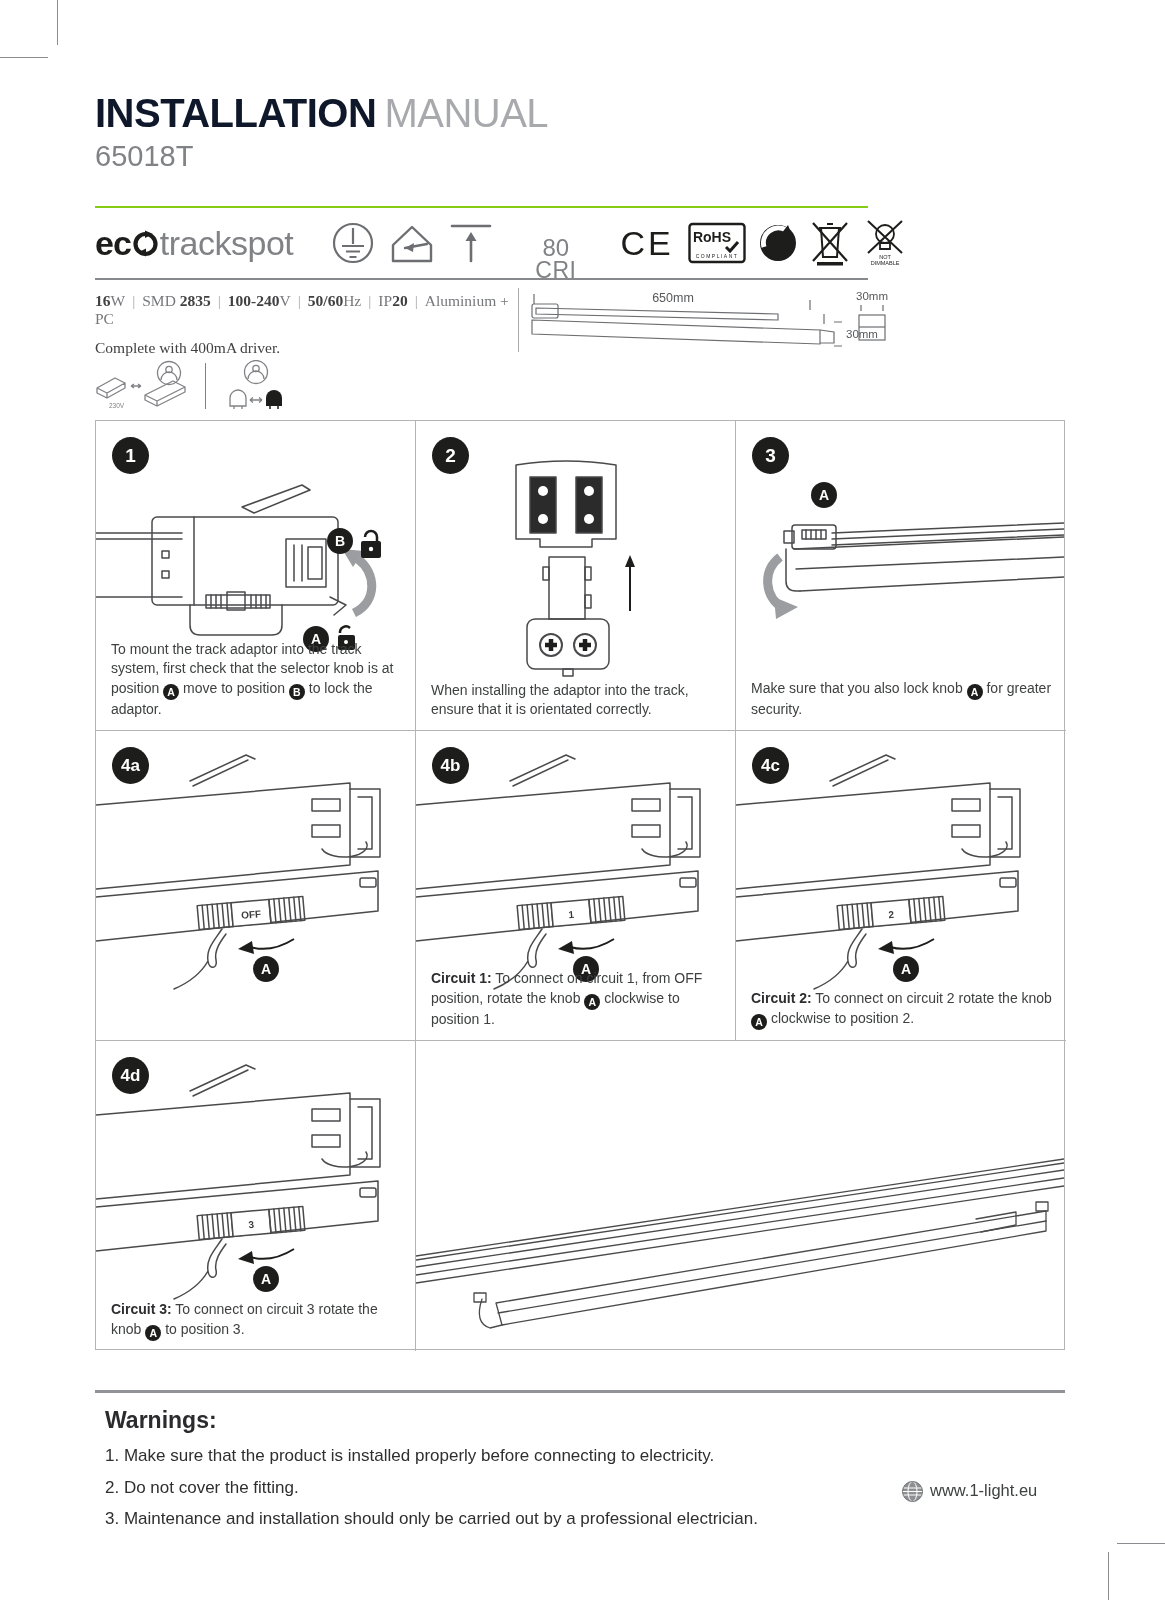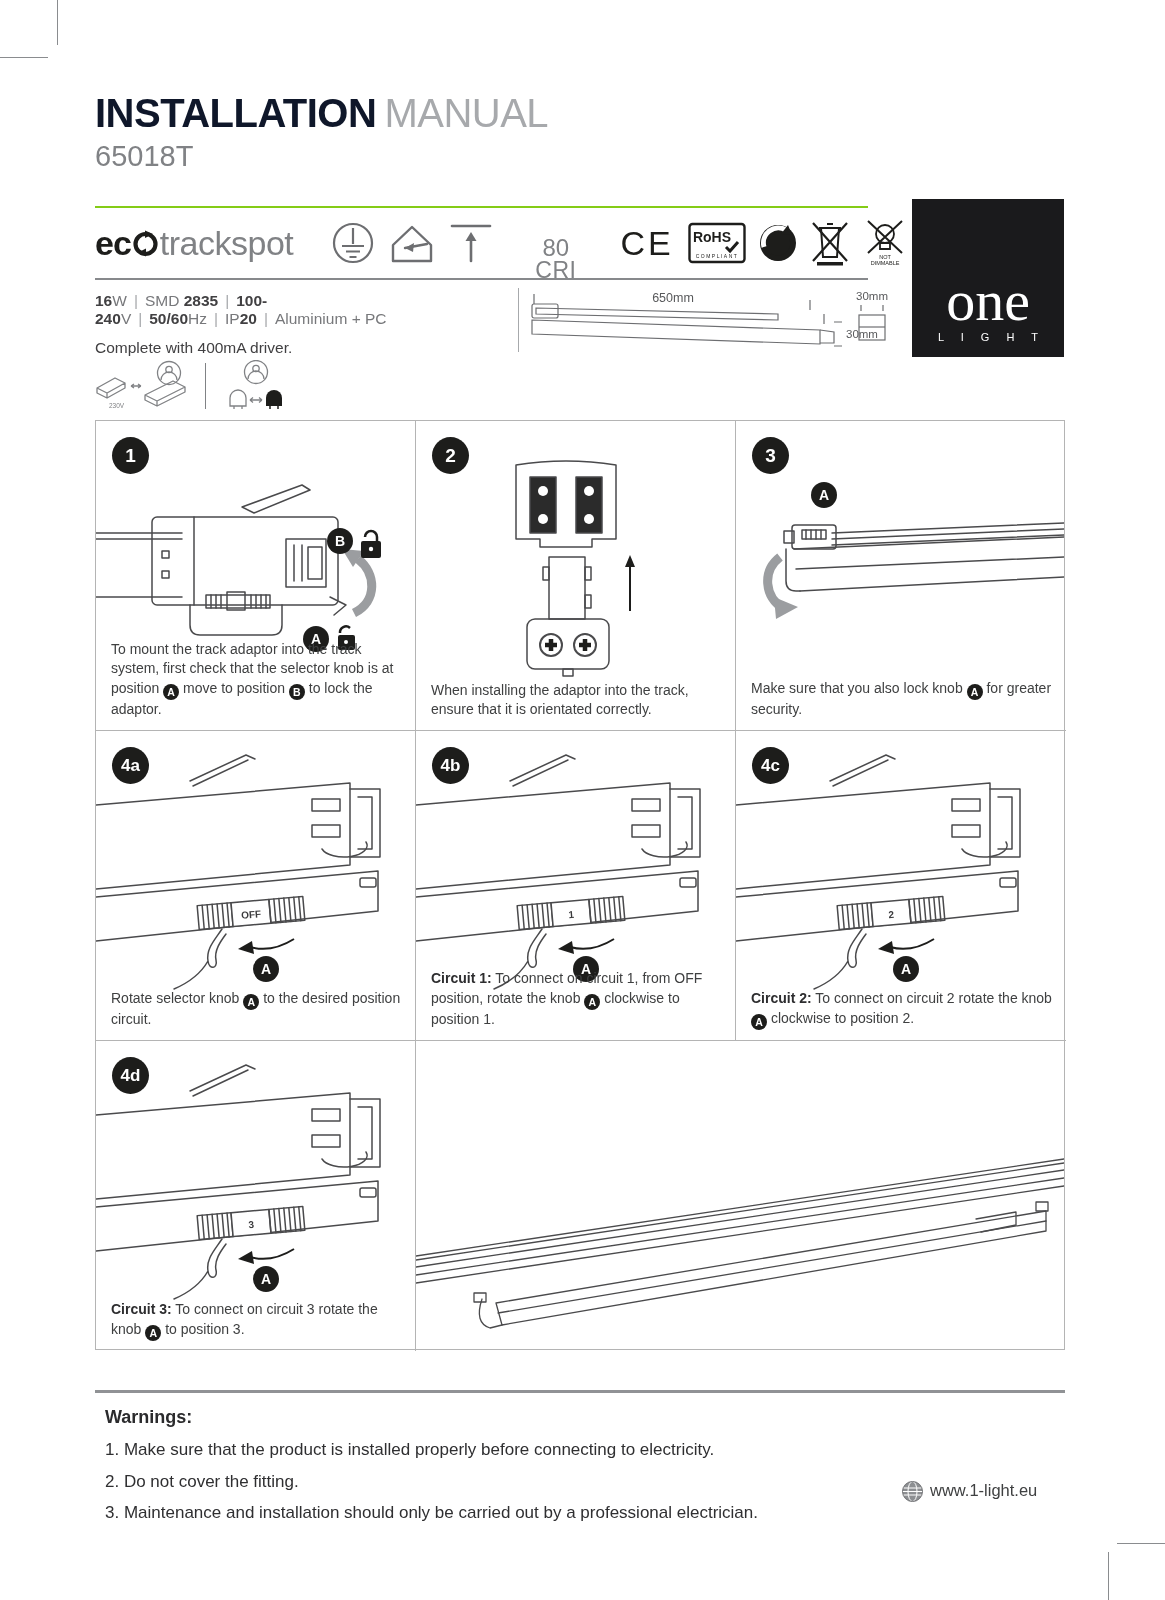--- a/index.html
+++ b/index.html
@@ -19,21 +19,21 @@
   .wordmark{font-size:34px;display:flex;align-items:center;white-space:nowrap;}
   .wordmark .eco{font-weight:bold;color:#1d1d1b;letter-spacing:-1px;}
   .wordmark .rest{font-weight:normal;color:#808285;letter-spacing:-0.5px;}
   .vdiv{width:1px;height:48px;background:#a7a9ac;margin:0 16px;}
   .bicon{display:flex;align-items:center;justify-content:center;margin:0 6px;}
   .cri{color:#808285;text-align:center;line-height:0.95;margin:0 4px;}
   .cri .v{font-size:24px;margin-top:33px;} .cri .l{font-size:23px;letter-spacing:0.5px;}
   .cemark{font-size:34px;color:#1d1d1b;letter-spacing:3px;margin:0 8px;font-weight:normal;}
   
   .specrow{position:absolute;left:95px;top:288px;width:980px;height:70px;}
-  .specs{position:absolute;left:0;top:4px;width:415px;}
+  .specs{position:absolute;left:0;top:4px;width:415px;font-family:Liberation Serif, serif;}
   .specline{font-size:15.5px;color:#77787b;}
   .specline .b{font-weight:bold;color:#414042;}
   .specline .sep{color:#a7a9ac;padding:0 7px;}
   .driver{font-size:15.5px;color:#414042;margin-top:11px;}
   .specdiv{position:absolute;left:423px;top:0;width:1px;height:64px;background:#a7a9ac;}
   .dimfig{position:absolute;left:433px;top:0;}
   
   .onelogo{position:absolute;left:912px;top:199px;width:152px;height:158px;background:#1a1a1c;
            display:flex;flex-direction:column;align-items:center;justify-content:flex-end;padding-bottom:14px;box-sizing:border-box;}
   .onelogo .one{font-family:"Liberation Serif",serif;font-size:58px;color:#ffffff;line-height:0.9;}
@@ -52,21 +52,21 @@
          background:#1d1d1b;color:#fff;display:flex;align-items:center;justify-content:center;
          font-weight:bold;font-size:19px;z-index:2;}
   .badge.small{font-size:17px;}
   .caption{position:absolute;left:15px;right:12px;bottom:10px;font-size:14px;line-height:1.4;color:#3f4041;}
   .caption strong{color:#2d2d2f;}
   .cbadge{display:inline-flex;width:16px;height:16px;border-radius:50%;background:#1d1d1b;color:#fff;
           font-size:10.5px;font-weight:bold;align-items:center;justify-content:center;vertical-align:-3px;}
   .fig{position:absolute;left:0;}
   
   .warnings{position:absolute;left:95px;top:1390px;width:970px;border-top:3px solid #909295;padding-top:14px;}
-  .warntitle{font-size:18px;font-weight:bold;color:#2b2b2d;margin:0 0 10px 10px;}
+  .warntitle{font-size:23px;font-weight:bold;color:#2b2b2d;margin:0 0 10px 10px;}
   .warn-item{font-size:17px;color:#2f2f31;margin:0 0 7px 10px;line-height:1.45;}
   .site{position:absolute;left:902px;top:1481px;display:flex;gap:7px;}
   .site .url{font-size:16.5px;color:#3f4041;}
   svg text{font-family:"Liberation Sans",sans-serif;}
 </style>
 </head>
 <body>
 
 <div class="page">
 
@@ -151,24 +151,20 @@
           <circle cx="23" cy="15" r="9"></circle>
           <path d="M18,24 h10 v6 h-10 z"></path>
           <path d="M6,2 L40,34 M40,2 L6,34" stroke-width="2"></path>
         </g>
         <text x="23" y="40" text-anchor="middle" font-size="5.5" fill="#1d1d1b">NOT</text>
         <text x="23" y="46" text-anchor="middle" font-size="5.5" fill="#1d1d1b">DIMMABLE</text>
       </svg>
     </span>
   </div>
 
-  <div class="onelogo">
-    <div class="one">one</div>
-    <div class="light">L I G H T</div>
-  </div>
 
   <div class="specrow">
     <div class="specs">
       <div class="specline"><span class="b">16</span><span class="">W</span><span class="sep">|</span><span class="">SMD </span><span class="b">2835</span><span class="sep">|</span><span class="b">100-240</span><span class="">V</span><span class="sep">|</span><span class="b">50/60</span><span class="">Hz</span><span class="sep">|</span><span class="">IP</span><span class="b">20</span><span class="sep">|</span><span class="">Aluminium + PC</span></div>
       <div class="driver">Complete with 400mA driver.</div>
     </div>
     <div class="specdiv"></div>
     <svg class="dimfig" width="360" height="66" viewBox="0 0 360 66">
       <g fill="none" stroke="#6d6e71" stroke-width="1.2">
         <path d="M6,6 V16 M282,12 V22"></path>
@@ -327,21 +323,20 @@
           <path d="M126,188 C118,200 110,208 112,220 C113,229 122,228 120,219 C118,210 124,201 130,193 M112,220 C104,234 92,242 78,248"></path>
         </g>
         <g transform="rotate(-5 155 172)">
           <text x="155" y="177" text-anchor="middle" font-size="10" font-weight="bold" fill="#3a3a3c">OFF</text>
         </g>
         <path d="M198,198 C182,208 168,210 154,206" stroke="#1d1d1b" stroke-width="2" fill="none"></path>
         <polygon points="156,200 142,208 158,213" fill="#1d1d1b"></polygon>
         <circle cx="170" cy="228" r="13" fill="#1d1d1b"></circle>
         <text x="170" y="233" text-anchor="middle" font-size="14" font-weight="bold" fill="#ffffff">A</text>
       </svg>
-      <div class="caption">Rotate selector knob <span class="cbadge">A</span> to the desired position circuit.</div>
     </div>
 
     <div class="cell">
       <div class="badge small">4b</div>
       <svg class="fig" style="top:10px;" width="300" height="252" viewBox="0 0 300 252">
         <g fill="none" stroke="#4a4a4c" stroke-width="1.5" stroke-linejoin="round" stroke-linecap="round">
           <path d="M94,40 L150,14 L159,18 M97,45 L152,19"></path>
           <path d="M0,64 L254,42 L254,124 L0,148"></path>
           <path d="M254,48 H284 V116 H254 M262,56 H276 V108 H262"></path>
           <rect x="216" y="58" width="28" height="12"></rect>

